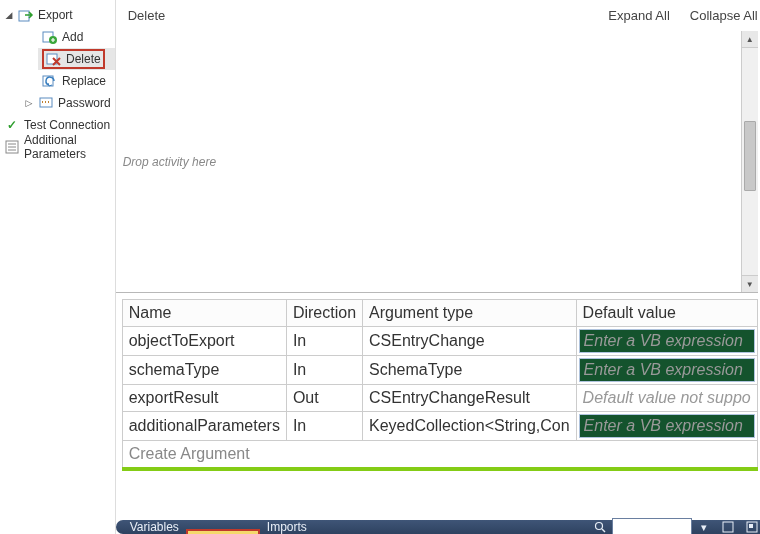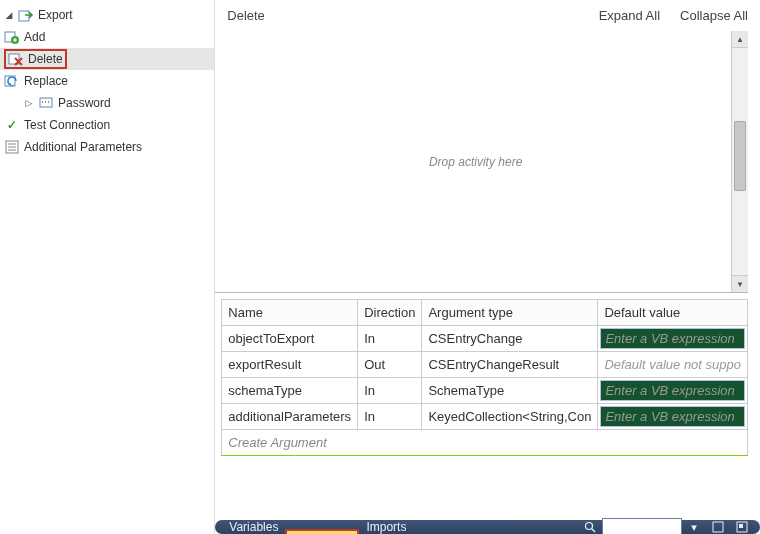--- a/index.html
+++ b/index.html
@@ -1,39 +1,39 @@
 <!DOCTYPE html>
 <html><head>
 <meta charset="utf-8">
 <style>
 * { box-sizing: border-box; margin: 0; padding: 0; }
 body { font-family: "Segoe UI", Tahoma, sans-serif; font-size: 12px; color: #333; background: #fff; width: 760px; height: 534px; overflow: hidden; display: flex; }
 .sidebar { width: 226px; height: 100%; padding: 4px 0; border-right: 1px solid #ddd; }
 .tree-node { display: flex; align-items: center; padding: 2px 4px; gap: 4px; cursor: default; height: 22px; }
 .tree-children { padding-left: 20px; }
-.tree-children-sub { }
+.tree-children-sub { padding-left: 38px; }
 .chevron { width: 10px; display: inline-block; font-size: 9px; color: #555; text-align: center; }
 .icon { width: 16px; height: 16px; display: flex; align-items: center; justify-content: center; font-size: 12px; }
 .selected { background: #e6e6e6; }
 .highlighted-box { border: 2px solid #c0392b; padding: 0 2px; }
 .main { flex: 1; display: flex; flex-direction: column; }
 .designer-header { display: flex; justify-content: space-between; padding: 8px 12px; font-size: 13px; color: #444; }
 .designer-header .right { display: flex; gap: 20px; }
 .canvas { flex: 0 0 262px; position: relative; border-bottom: 1px solid #b8b8b8; margin: 0 12px 0 0; }
-.canvas-inner { position: absolute; inset: 4px 18px 4px 6px; border: 1px solid transparent; display: flex; align-items: center; justify-content: center; }
+.canvas-inner { position: absolute; inset: 4px 18px 4px 6px; border: 1px solid transparent; display: flex; align-items: center; justify-content: flex-start; }
 .drop-hint { color: #888; font-style: italic; font-size: 12px; }
 .vscroll { position: absolute; right: 0; top: 0; bottom: 0; width: 17px; background: #f0f0f0; border-left: 1px solid #ccc; }
 .vscroll .btn { height: 17px; background: #e8e8e8; border-bottom: 1px solid #ccc; display:flex; align-items:center; justify-content:center; font-size:8px; color:#555;}
 .vscroll .btn.bot{ position:absolute; bottom:0; left:0; right:0; border-top:1px solid #ccc; border-bottom:none;}
 .vscroll .thumb { position: absolute; right: 2px; left: 2px; top: 90px; height: 70px; background: #c8c8c8; border: 1px solid #aaa; border-radius: 1px; }
 .args-panel { flex: 1; padding: 6px 12px 0 6px; overflow: hidden; }
-.args-table { width: 100%; border-collapse: collapse; font-size: 13px; border-top: 1px solid #ccc; }
+.args-table { width: 100%; border-collapse: collapse; font-size: 16px; border-top: 1px solid #ccc; }
 .args-table th, .args-table td { border: 1px solid #ccc; padding: 4px 6px; text-align: left; font-weight: normal; vertical-align: middle; height: 26px; }
 .args-table th { background: #fcfcfc; color: #333; }
-.create-row td { color: #888; font-style: italic; border-left:1px solid #ccc; border-right:1px solid #ccc; border-bottom:1px solid #84cc16; }
+.create-row td { color: #888; border-left:1px solid #ccc; border-right:1px solid #ccc; border-bottom:4px solid #84cc16; }
 .val-cell { padding: 2px !important; }
 .val-cell .inner { border: 1px solid #b0c4de; padding: 2px 4px; color: #999; font-style: italic; background:#14532d; overflow:hidden; white-space:nowrap; }
 .val-cell .disabled { color: #999; font-style: italic; padding:2px 4px; overflow:hidden; white-space:nowrap; }
 .bottom-bar { height: 14px; background: linear-gradient(#3f5577,#2e4260); display: flex; align-items: center; color: #e8eef7; font-size: 12px; padding: 5px 6px; border-radius: 9px; }
 .bottom-bar .tab { padding: 4px 8px; cursor: default; }
 .bottom-bar .tab.arg { background: #f5d96b; color: #333; border: 1px dashed #b08020; outline:2px solid #c0392b; outline-offset:-1px; padding:2px 6px;margin-top:25px;}
 .bottom-bar .spacer { flex: 1; }
 .bottom-bar .tool { width: 20px; height: 20px; display:flex; align-items:center; justify-content:center; margin: 0 2px; color: #e8eef7; font-size:11px; }
 .bottom-bar input { width: 80px; height: 18px; border: 1px solid #6a7fa0; background:#fff; padding:0 4px; font-size:11px; }
 svg { display:block; }
@@ -149,33 +149,33 @@
       </tr>
       <tr>
         <td class="nowrap">objectToExport</td>
         <td>In</td>
         <td class="nowrap">CSEntryChange</td>
         <td class="val-cell">
               <div class="inner">Enter a VB expression</div>
             </td>
       </tr>
       <tr>
+        <td class="nowrap">schemaType</td>
+        <td>In</td>
+        <td class="nowrap">SchemaType</td>
+        <td class="val-cell">
+              <div class="inner">Enter a VB expression</div>
+            </td>
+      </tr>
+      <tr>
         <td class="nowrap">exportResult</td>
         <td>Out</td>
         <td class="nowrap">CSEntryChangeResult</td>
         <td class="val-cell">
               <div class="disabled">Default value not suppo</div>
-            </td>
-      </tr>
-      <tr>
-        <td class="nowrap">schemaType</td>
-        <td>In</td>
-        <td class="nowrap">SchemaType</td>
-        <td class="val-cell">
-              <div class="inner">Enter a VB expression</div>
             </td>
       </tr>
       <tr>
         <td class="nowrap">additionalParameters</td>
         <td>In</td>
         <td class="nowrap">KeyedCollection&lt;String,Con</td>
         <td class="val-cell">
               <div class="inner">Enter a VB expression</div>
             </td>
       </tr>

